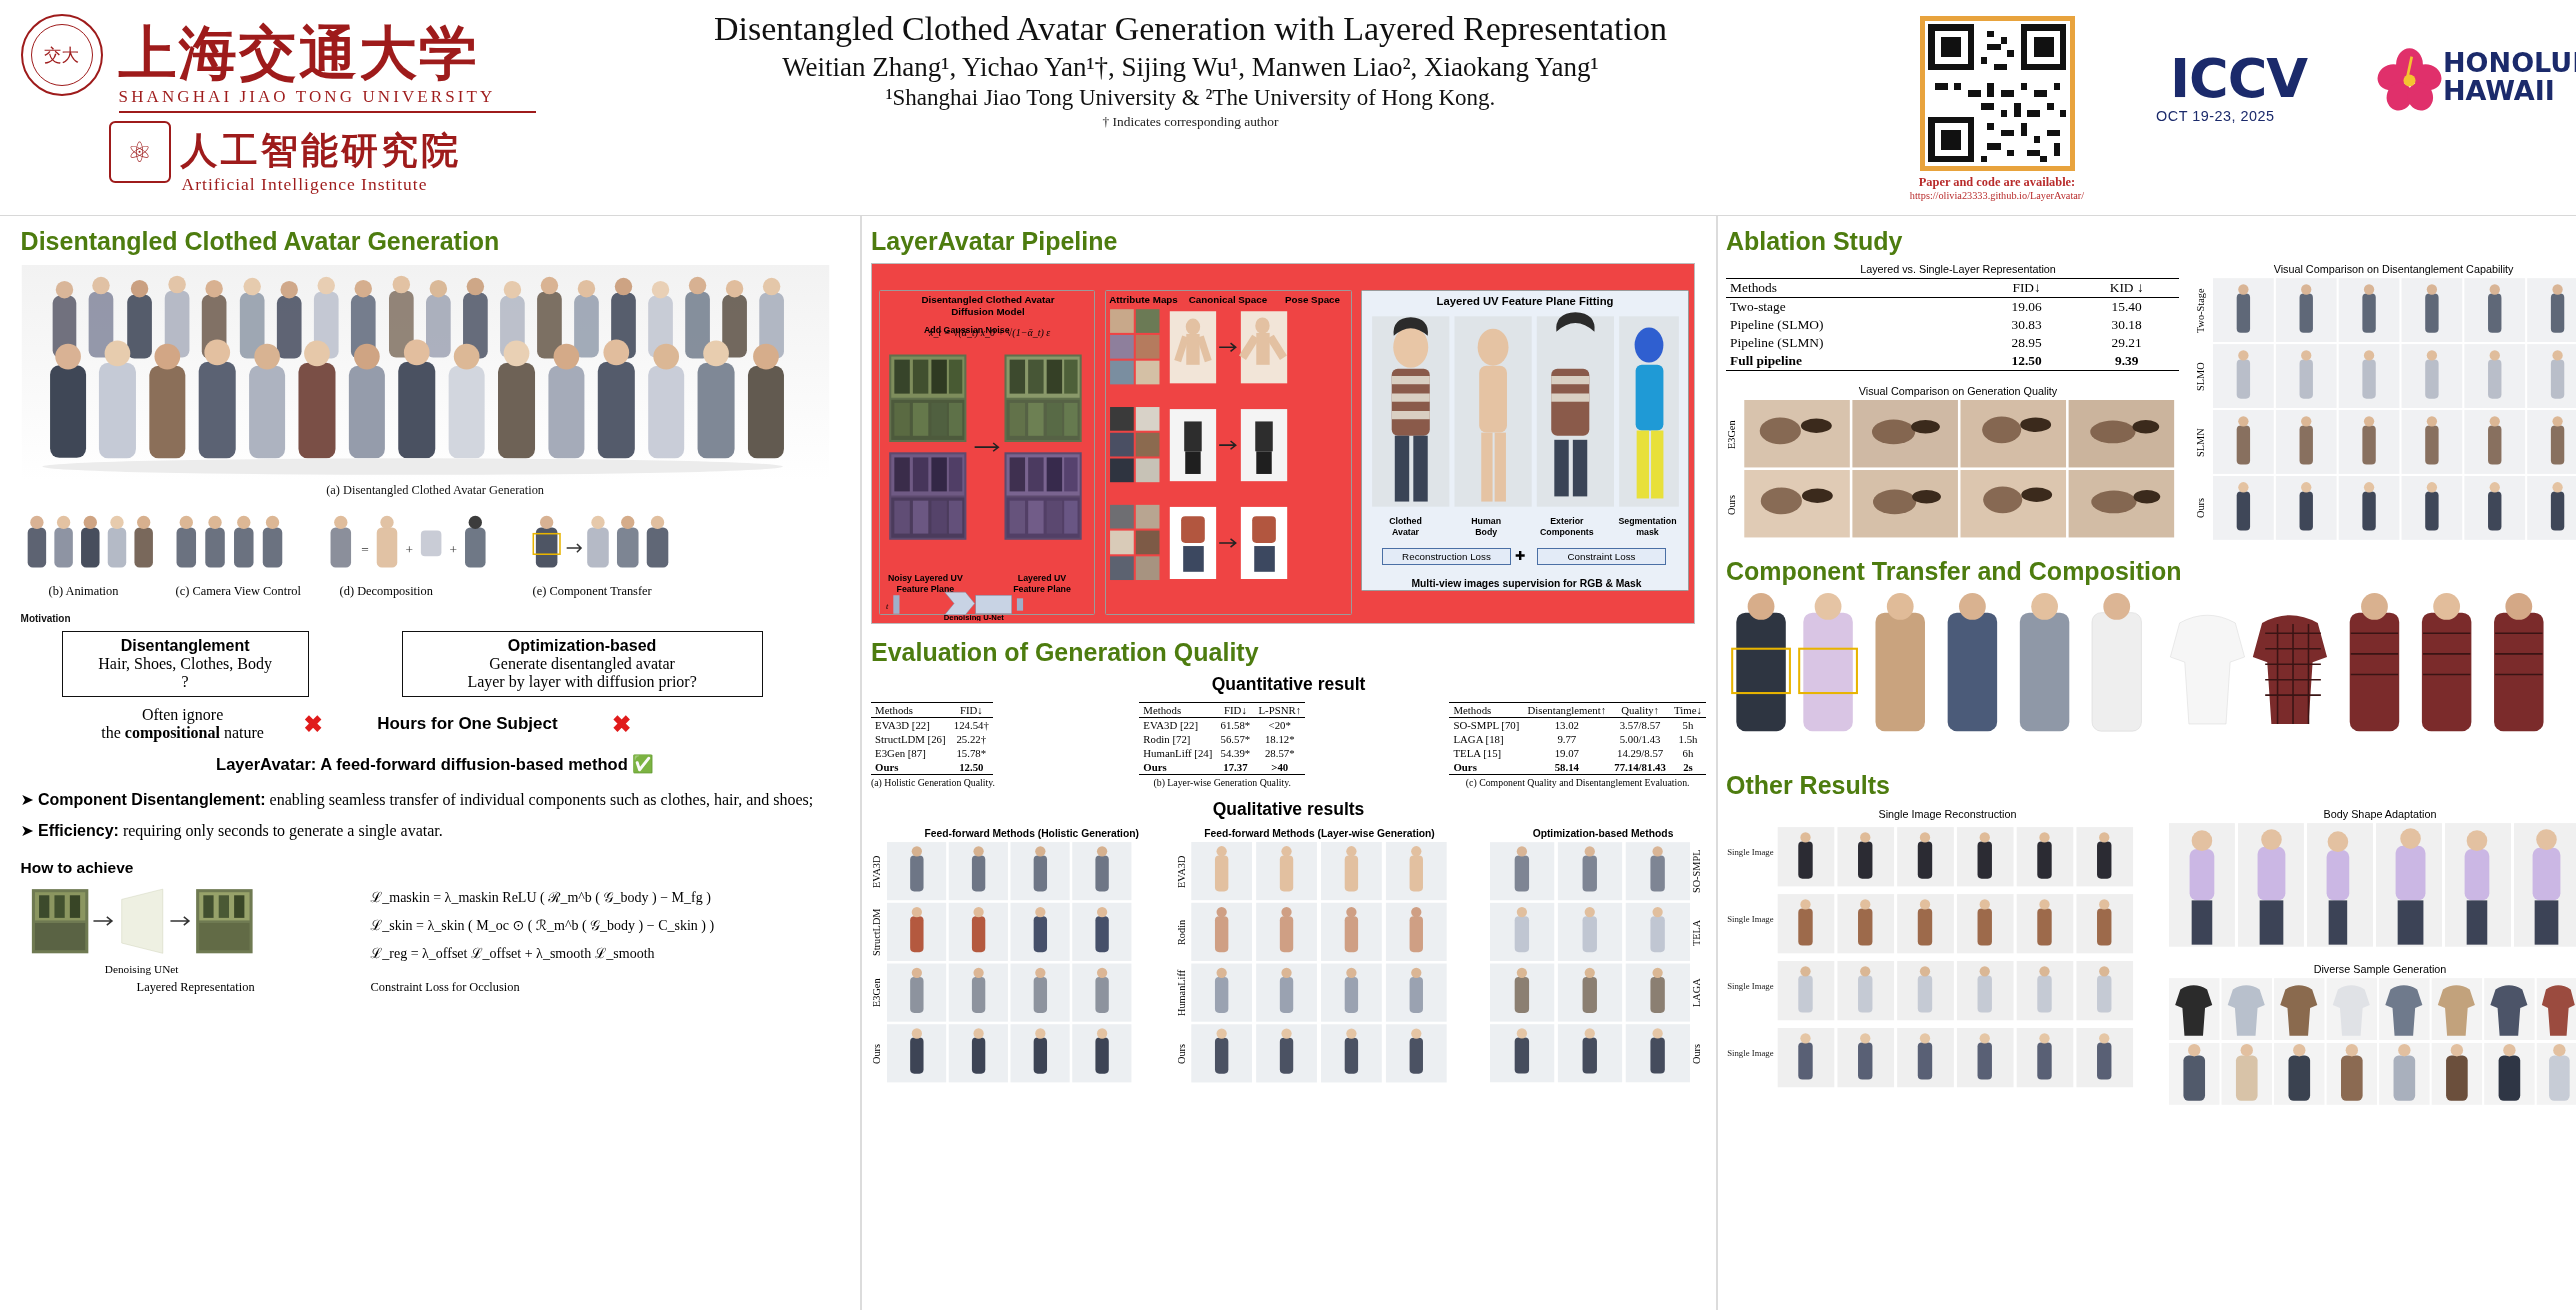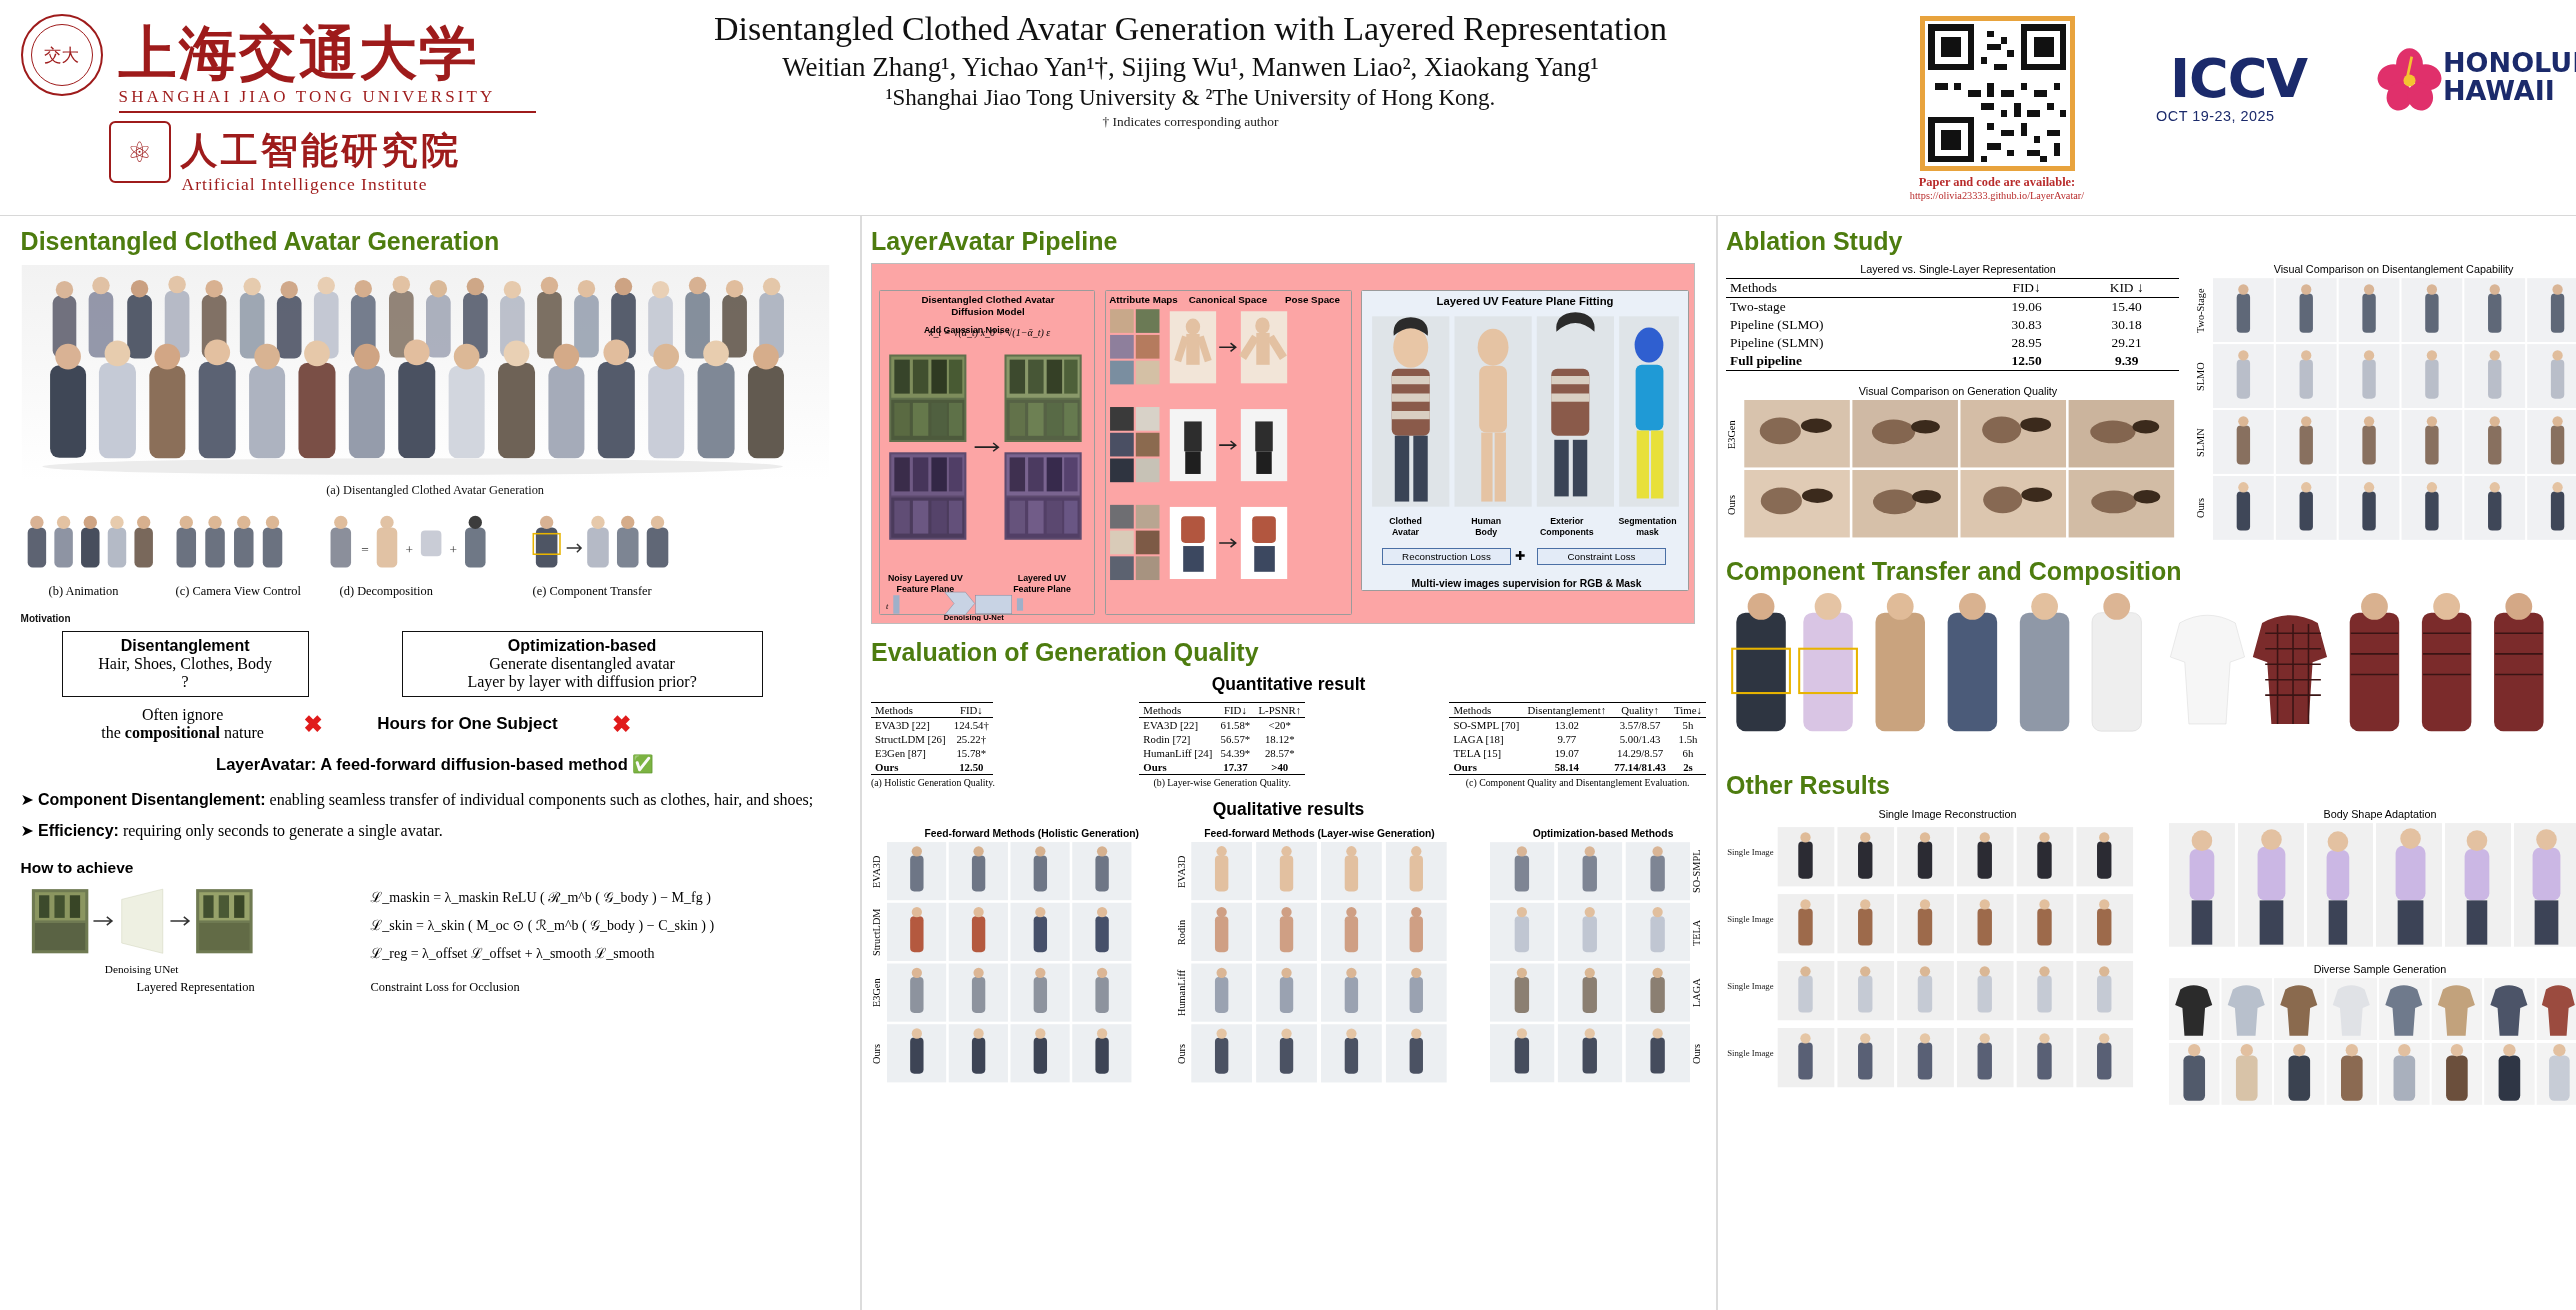--- a/index.html
+++ b/index.html
@@ -67,21 +67,21 @@
   .mot-box .b-line { font-size:16px; }
   .redx { color:#e01b1b; font-size:23px; font-weight:bold; }
   .greencheck { color:#2a9e2a; font-size:17.5px; }
   .bullets { margin-top:13.4px; font-size:16px; line-height:1.5; }
   .bullets b { font-family:"Liberation Sans",sans-serif; }
   .howto { font-family:"Liberation Sans",sans-serif; font-size:15.5px; font-weight:bold; margin-top:15.5px;}
   .eq { font-family:"Liberation Serif", serif; font-size:14px; line-height:2.0; }
 
   
   .col-mid { position:absolute; left:871px; top:227px; width:835px; }
-  .pipe-box { border:0.8px solid #bdbdbd; width:824px; height:361px; position:relative; margin-top:7.2px; background:#fca5a5;}
+  .pipe-box { border:0.8px solid #bdbdbd; width:824px; height:361px; position:relative; margin-top:7.2px; background:#ef4444;}
   .pbox { position:absolute; border:0.8px solid #9b9b9b; border-radius:1.5px; }
   .pbox-t { font-family:"Liberation Sans",sans-serif; font-size:9.8px; font-weight:bold; text-align:center; }
   .tbl { border-collapse:collapse; font-family:"Liberation Serif",serif; }
   .tbl td, .tbl th { padding:1px 4.1px; font-size:10.8px; text-align:center; white-space:nowrap;}
   .tbl th { font-weight:normal; }
   .tbl .lcell { text-align:left; }
   .tline-top { border-top:1px solid #000; }
   .tline-bot { border-bottom:1px solid #000; }
   .sub-h { font-family:"Liberation Sans",sans-serif; font-size:17.5px; font-weight:bold; text-align:center; }
   .tcap { font-size:9.8px; text-align:center; margin-top:2.1px;}

